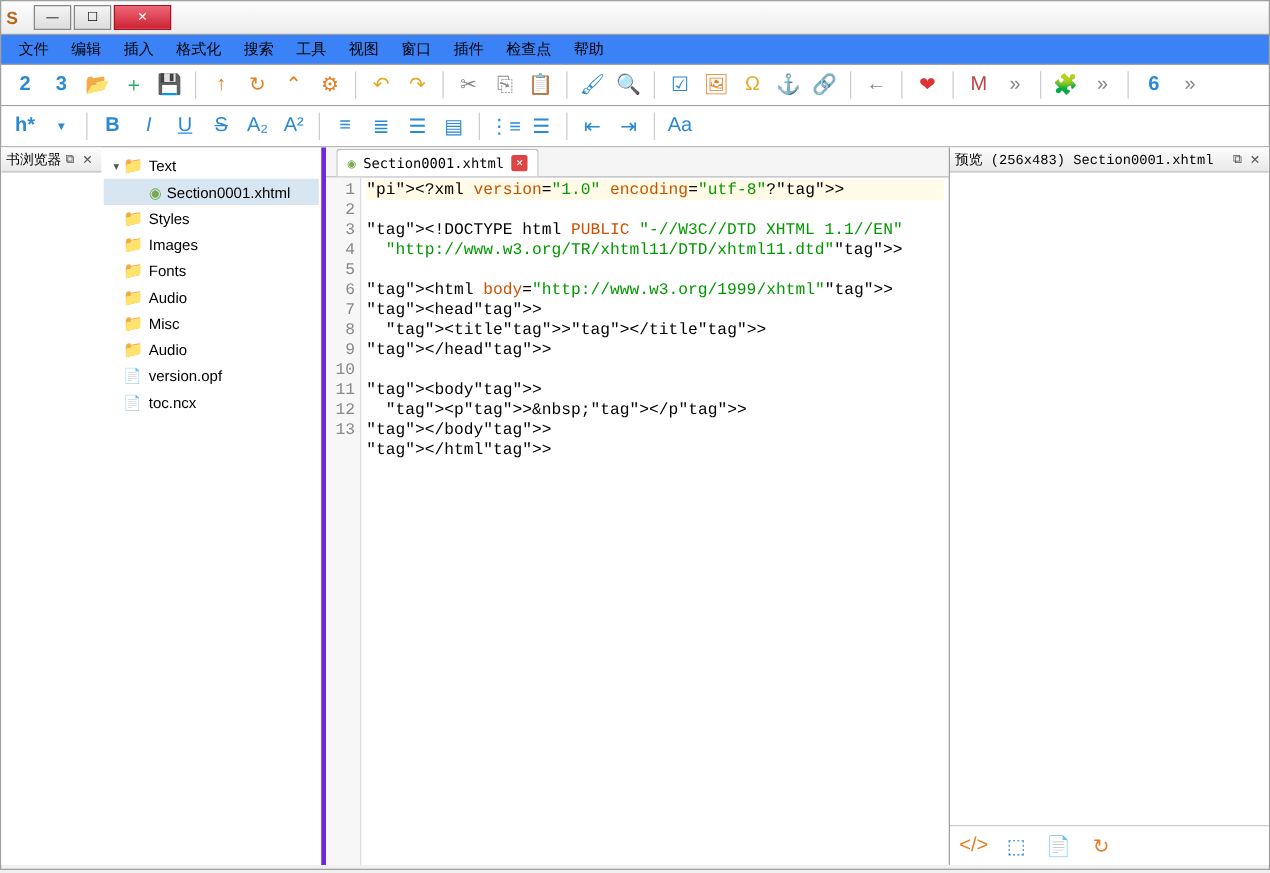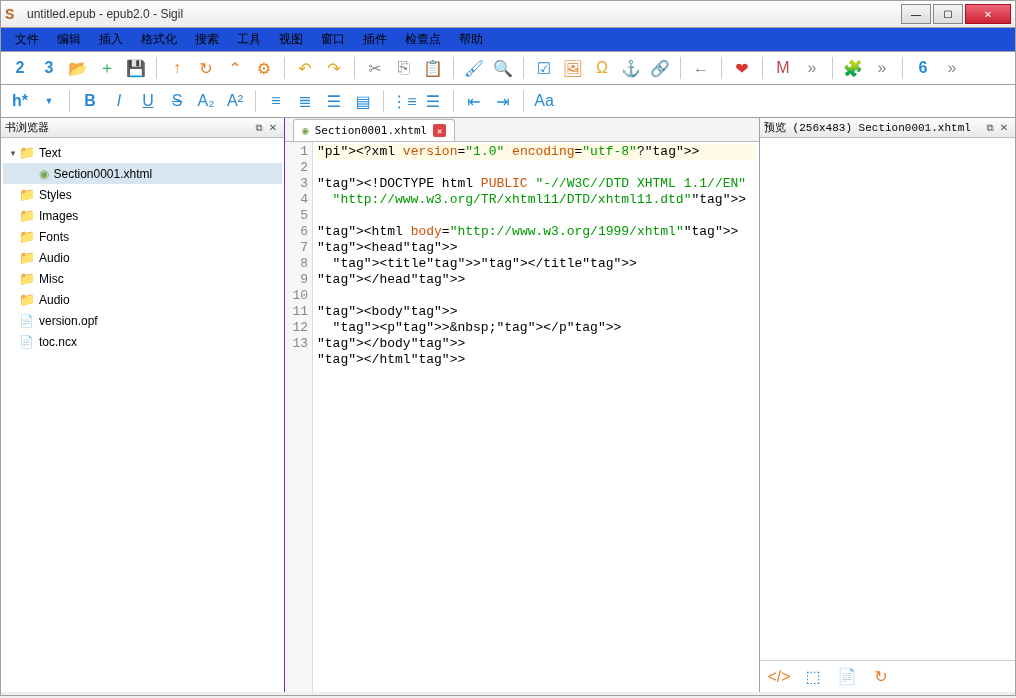--- a/index.html
+++ b/index.html
@@ -3,30 +3,30 @@
 <meta charset="utf-8">
 <style>
 * { box-sizing: border-box; margin: 0; padding: 0; }
 body { font-family: "Microsoft YaHei", Tahoma, sans-serif; font-size: 12px; background: #f0f0f0; width: 1016px; height: 698px; overflow: hidden; }
 .titlebar { height: 28px; background: linear-gradient(#fdfdfd, #ececec); border: 1px solid #a0a0a0; display: flex; align-items: center; padding: 0 4px; }
 .titlebar .app-icon { width: 16px; height: 16px; margin-right: 6px; color: #b8651b; font-weight: bold; font-size: 14px; }
 .titlebar .title { flex: 1; color: #333; }
 .win-controls { display: flex; gap: 2px; }
 .win-btn { width: 30px; height: 20px; border: 1px solid #888; background: linear-gradient(#f5f5f5,#ddd); display: flex; align-items: center; justify-content: center; font-size: 10px; cursor: pointer; }
 .win-btn.close { background: linear-gradient(#e67, #c23); color: #fff; border-color: #a12; width: 46px; }
-.menubar { height: 24px; background: #1d4ed8; border: 1px solid #a0a0a0; border-top: none; display: flex; align-items: center; padding: 0 6px; gap: 2px; }
+.menubar { height: 24px; background: #3b82f6; border: 1px solid #a0a0a0; border-top: none; display: flex; align-items: center; padding: 0 6px; gap: 2px; }
 .menu-item { padding: 2px 8px; cursor: pointer; }
 .toolbar { border: 1px solid #a0a0a0; border-top: none; background: #fff; padding: 3px 6px; display: flex; align-items: center; flex-wrap: wrap; gap: 3px; }
 .toolbar .sep { width: 1px; height: 22px; background: #ccc; margin: 0 4px; }
 .tbtn { width: 26px; height: 26px; display: flex; align-items: center; justify-content: center; cursor: pointer; border-radius: 2px; font-size: 16px; }
 .main { display: flex; height: calc(698px - 28px - 24px - 36px - 36px); border-left: 1px solid #a0a0a0; border-right: 1px solid #a0a0a0; }
 .panel-header { height: 20px; background: linear-gradient(#fdfdfd,#e8e8e8); border-bottom: 1px solid #bbb; display: flex; align-items: center; padding: 0 4px; font-size: 11px; }
 .panel-header .spacer { flex: 1; }
 .panel-header .pbtn { width: 14px; height: 14px; display: flex; align-items: center; justify-content: center; cursor: pointer; font-size: 10px; color: #555; }
-.book-browser { width: 284px; border-right: 1px solid #6d28d9; background: #fff; display: flex; flex-direction: column; }
+.book-browser { width: 260px; border-right: 4px solid #6d28d9; background: #fff; display: flex; flex-direction: row; }
 .tree { flex: 1; padding: 4px 2px; overflow: auto; }
 .tree-item { display: flex; align-items: center; height: 21px; padding-left: 4px; cursor: pointer; }
 .tree-item.child { padding-left: 36px; }
 .tree-item .arrow { width: 12px; text-align: center; color: #555; font-size: 9px; }
 .tree-item .folder-icon { width: 16px; margin-right: 4px; color: #f5b942; font-size: 13px; }
 .tree-item .file-icon { width: 16px; margin-right: 4px; color: #999; font-size: 12px; }
 .tree-item.selected { background: #d8e6f2; }
 .editor-area { flex: 1; display: flex; flex-direction: column; background: #fff; }
 .tabs { height: 24px; background: #f5f5f5; border-bottom: 1px solid #bbb; display: flex; align-items: flex-end; padding-left: 8px; }
 .tab { height: 22px; background: #fff; border: 1px solid #bbb; border-bottom: none; padding: 0 8px; display: flex; align-items: center; gap: 6px; font-family: Consolas, monospace; font-size: 11px; border-radius: 3px 3px 0 0; }
@@ -43,21 +43,20 @@
 .preview-tabs { height: 22px; display: flex; border-top: 1px solid #ccc; }
 .preview-tab { padding: 2px 14px; border-right: 1px solid #ccc; background: #f5f5f5; cursor: pointer; font-size: 11px; display:flex; align-items:center; }
 .preview-tab.active { background: #fff; }
 .statusbar { height: 4px; border: 1px solid #a0a0a0; border-top: none; background: #f0f0f0; }
 </style>
 </head>
 <body>
 
 <div class="titlebar">
   <span class="app-icon">S</span>
-  <span class="title">untitled.epub - epub2.0 - Sigil</span>
   <div class="win-controls">
     <div class="win-btn">—</div>
     <div class="win-btn">☐</div>
     <div class="win-btn close">✕</div>
   </div>
 </div>
 
 <div class="menubar" id="menubar">
     <span class="menu-item">文件</span>
     <span class="menu-item">编辑</span>

